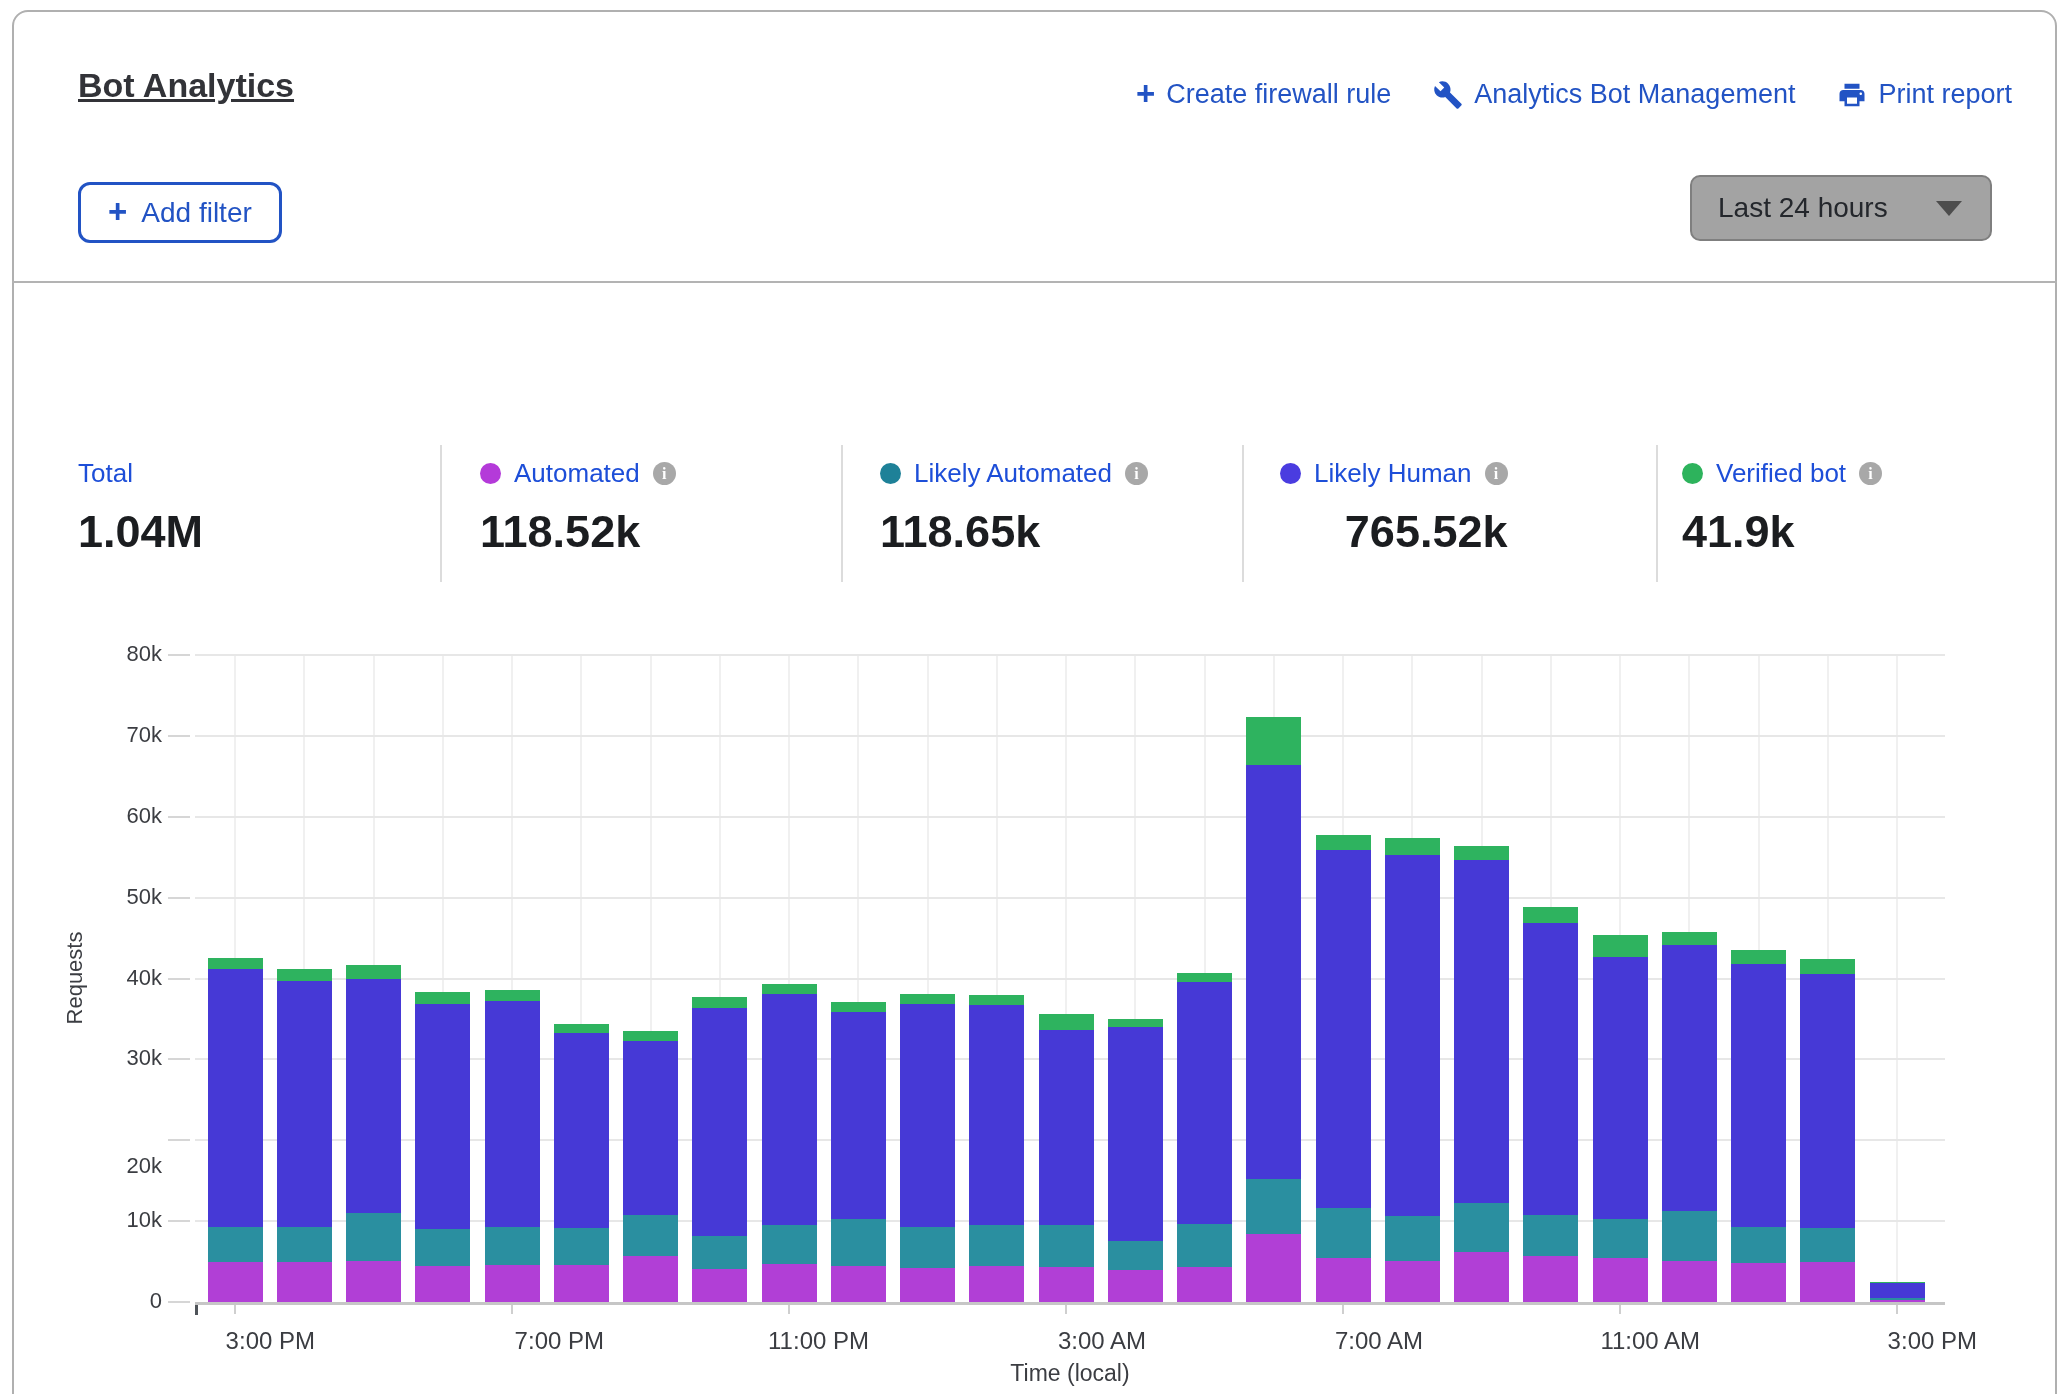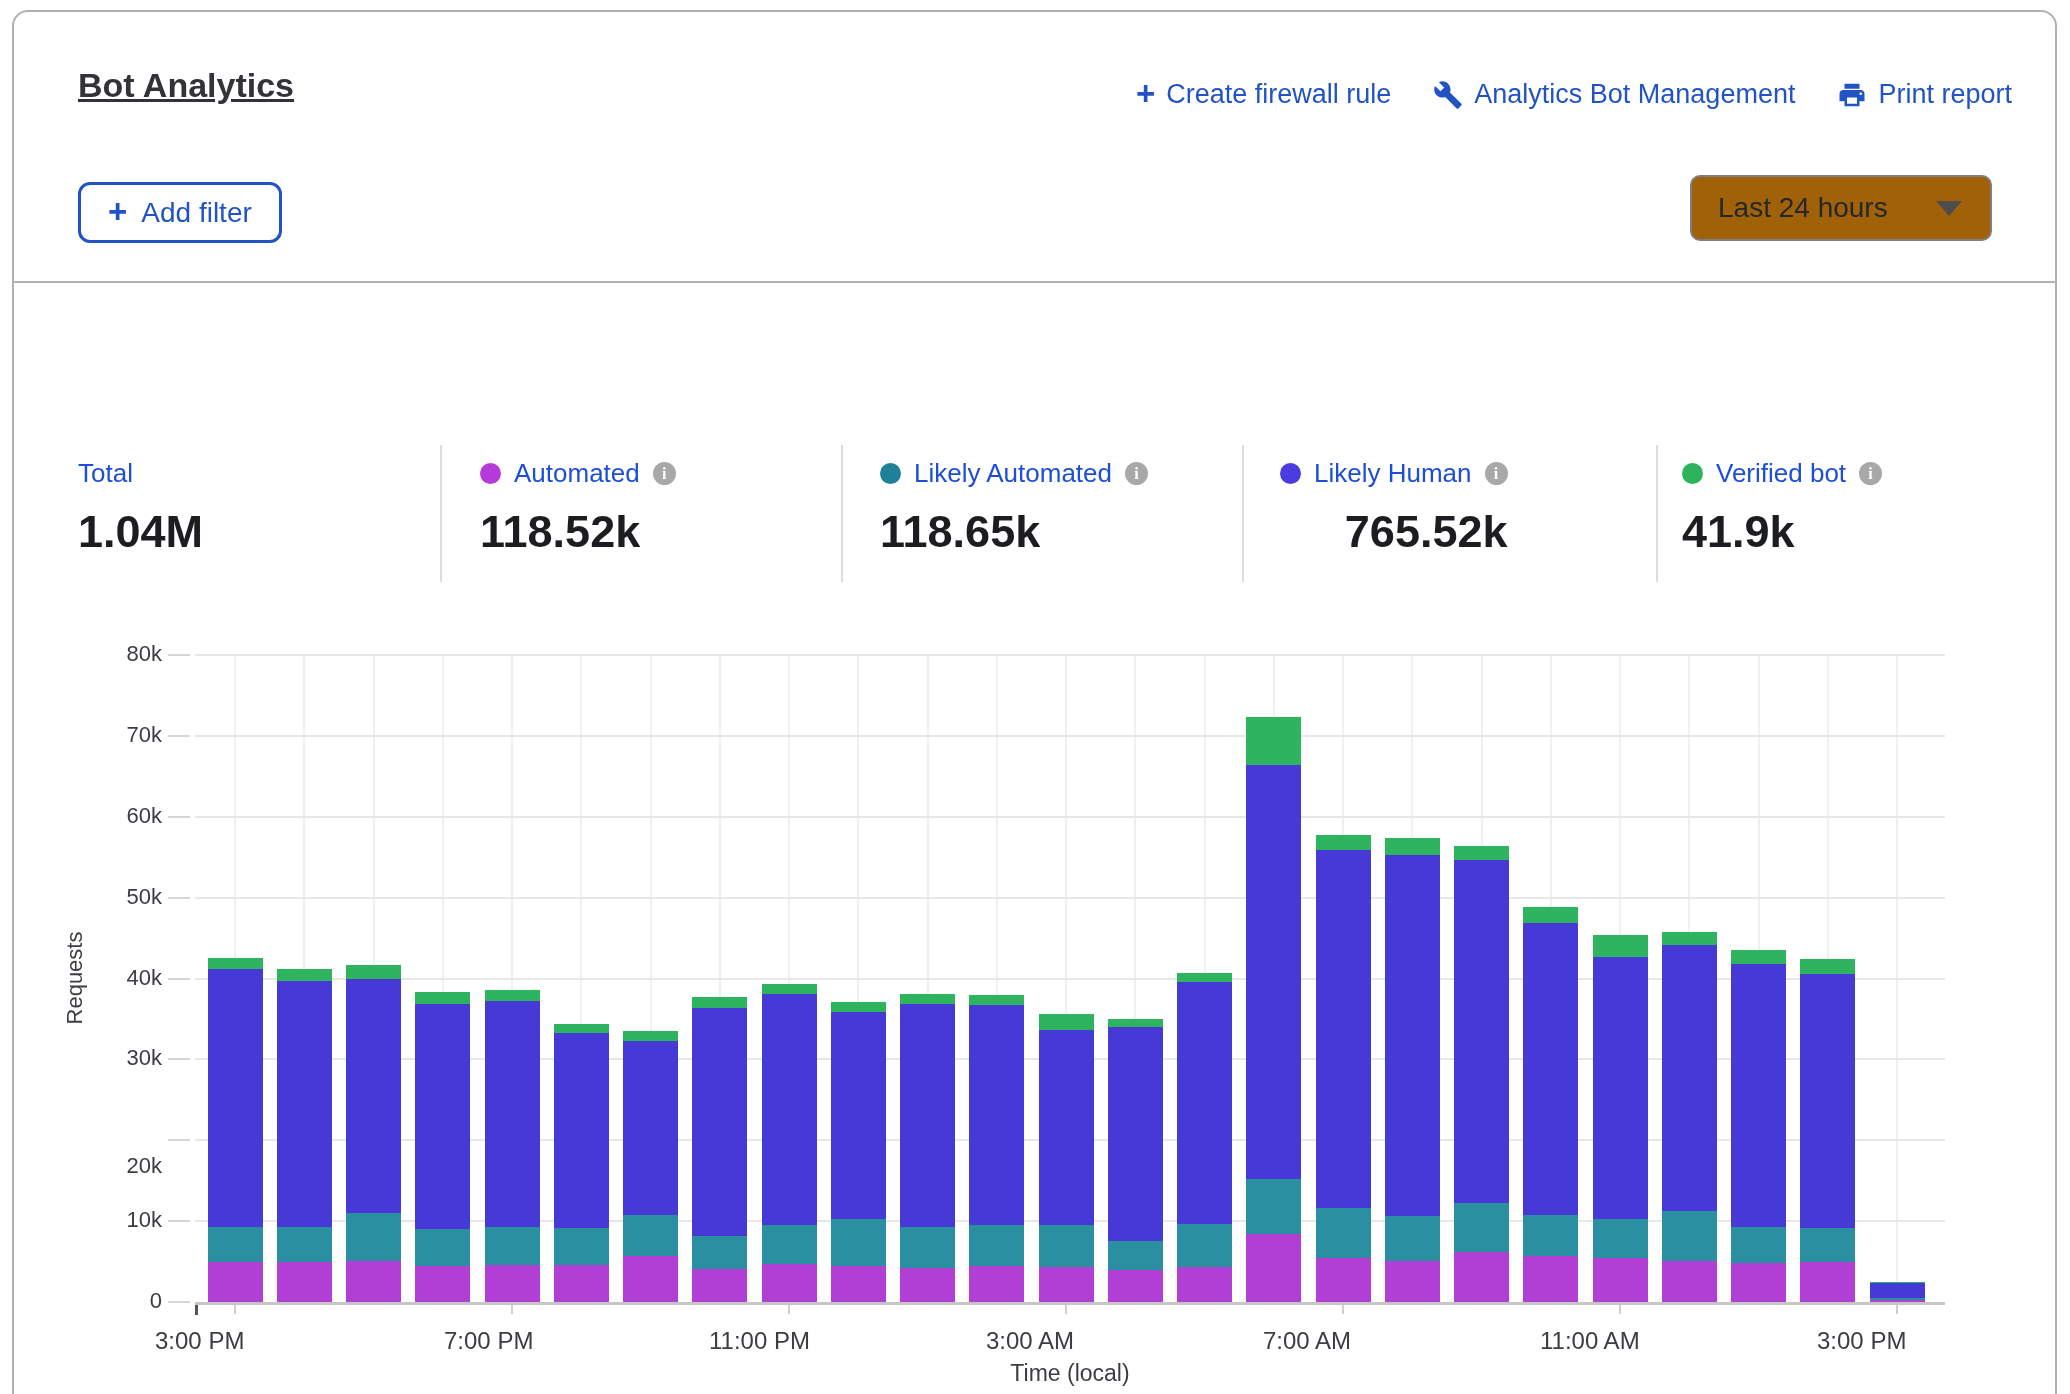--- a/index.html
+++ b/index.html
@@ -10,21 +10,21 @@
   .divider{position:absolute;left:12px;top:281px;width:2045px;height:2px;background:#b3b3b3;}
   .page-title{position:absolute;left:78px;top:66px;font-size:34px;font-weight:700;color:#323338;text-decoration:underline;}
   .actions{position:absolute;top:78px;right:58px;display:flex;gap:42px;align-items:center;}
   .action-link{display:flex;align-items:center;gap:11px;color:#2253c4;font-size:27px;cursor:pointer;}
   .plus-glyph{font-size:33px;font-weight:600;line-height:1;transform:translateY(-1px);}
   .add-filter{position:absolute;left:78px;top:182px;height:61px;display:inline-flex;align-items:center;
         gap:14px;padding:0 27px;border:3px solid #2253c4;border-radius:12px;color:#2253c4;
         font-size:28px;font-weight:500;background:#fff;box-sizing:border-box;cursor:pointer;}
   .dropdown{position:absolute;left:1690px;top:175px;width:302px;height:66px;border:2px solid #7f7f7f;
         border-radius:10px;display:flex;align-items:center;justify-content:space-between;
-        padding:0 28px 0 26px;box-sizing:border-box;font-size:28px;color:#24272c;background:#a16207;cursor:pointer;}
+        padding:0 28px 0 26px;box-sizing:border-box;font-size:28px;color:#24272c;background:#a3a3a3;cursor:pointer;}
   .caret{width:0;height:0;border-left:13px solid transparent;border-right:13px solid transparent;
         border-top:15px solid #4d4d4d;}
   .section-title{position:absolute;left:78px;top:356px;font-size:30px;font-weight:700;color:#2e3035;
         display:flex;align-items:center;gap:18px;}
   .stat-col{position:absolute;top:458px;}
   .stat-head{display:flex;align-items:center;gap:13px;}
   .stat-dot{width:21px;height:21px;border-radius:50%;}
   .stat-label{font-size:26px;color:#1d4ed8;}
   .info-icon{width:23px;height:23px;border-radius:50%;background:#a8a8a8;color:#fff;
         font-size:16px;font-weight:700;display:flex;align-items:center;justify-content:center;
@@ -34,21 +34,21 @@
   .y-axis-title{position:absolute;left:75px;top:978px;transform:translate(-50%,-50%) rotate(-90deg);
         font-size:22px;color:#3b3d42;white-space:nowrap;}
   
   .hgrid{position:absolute;height:2px;background:#e7e7e7;}
   .vgrid{position:absolute;width:2px;background:#f0f0f0;}
   .x-axis-line{position:absolute;height:3px;background:#c6c6c6;}
   .ytick-mark{position:absolute;width:22px;height:2px;background:#d6d6d6;}
   .ytick-label{position:absolute;width:70px;text-align:right;font-size:22px;color:#3b3d42;}
   .xtick-mark{position:absolute;width:2px;height:9px;background:#cfcfcf;}
   .origin-tick{position:absolute;width:3px;height:10px;background:#4f5459;}
-  .xtick-label{position:absolute;width:160px;text-align:left;font-size:24px;color:#3b3d42;}
+  .xtick-label{position:absolute;width:160px;text-align:right;font-size:24px;color:#3b3d42;}
   .x-axis-title{position:absolute;width:300px;text-align:center;font-size:23px;color:#3b3d42;}
   .bar-seg{position:absolute;}
 </style>
 </head>
 <body>
 
 <div class="page">
   <div class="card"></div>
 
   <div class="page-title">Bot Analytics</div>

